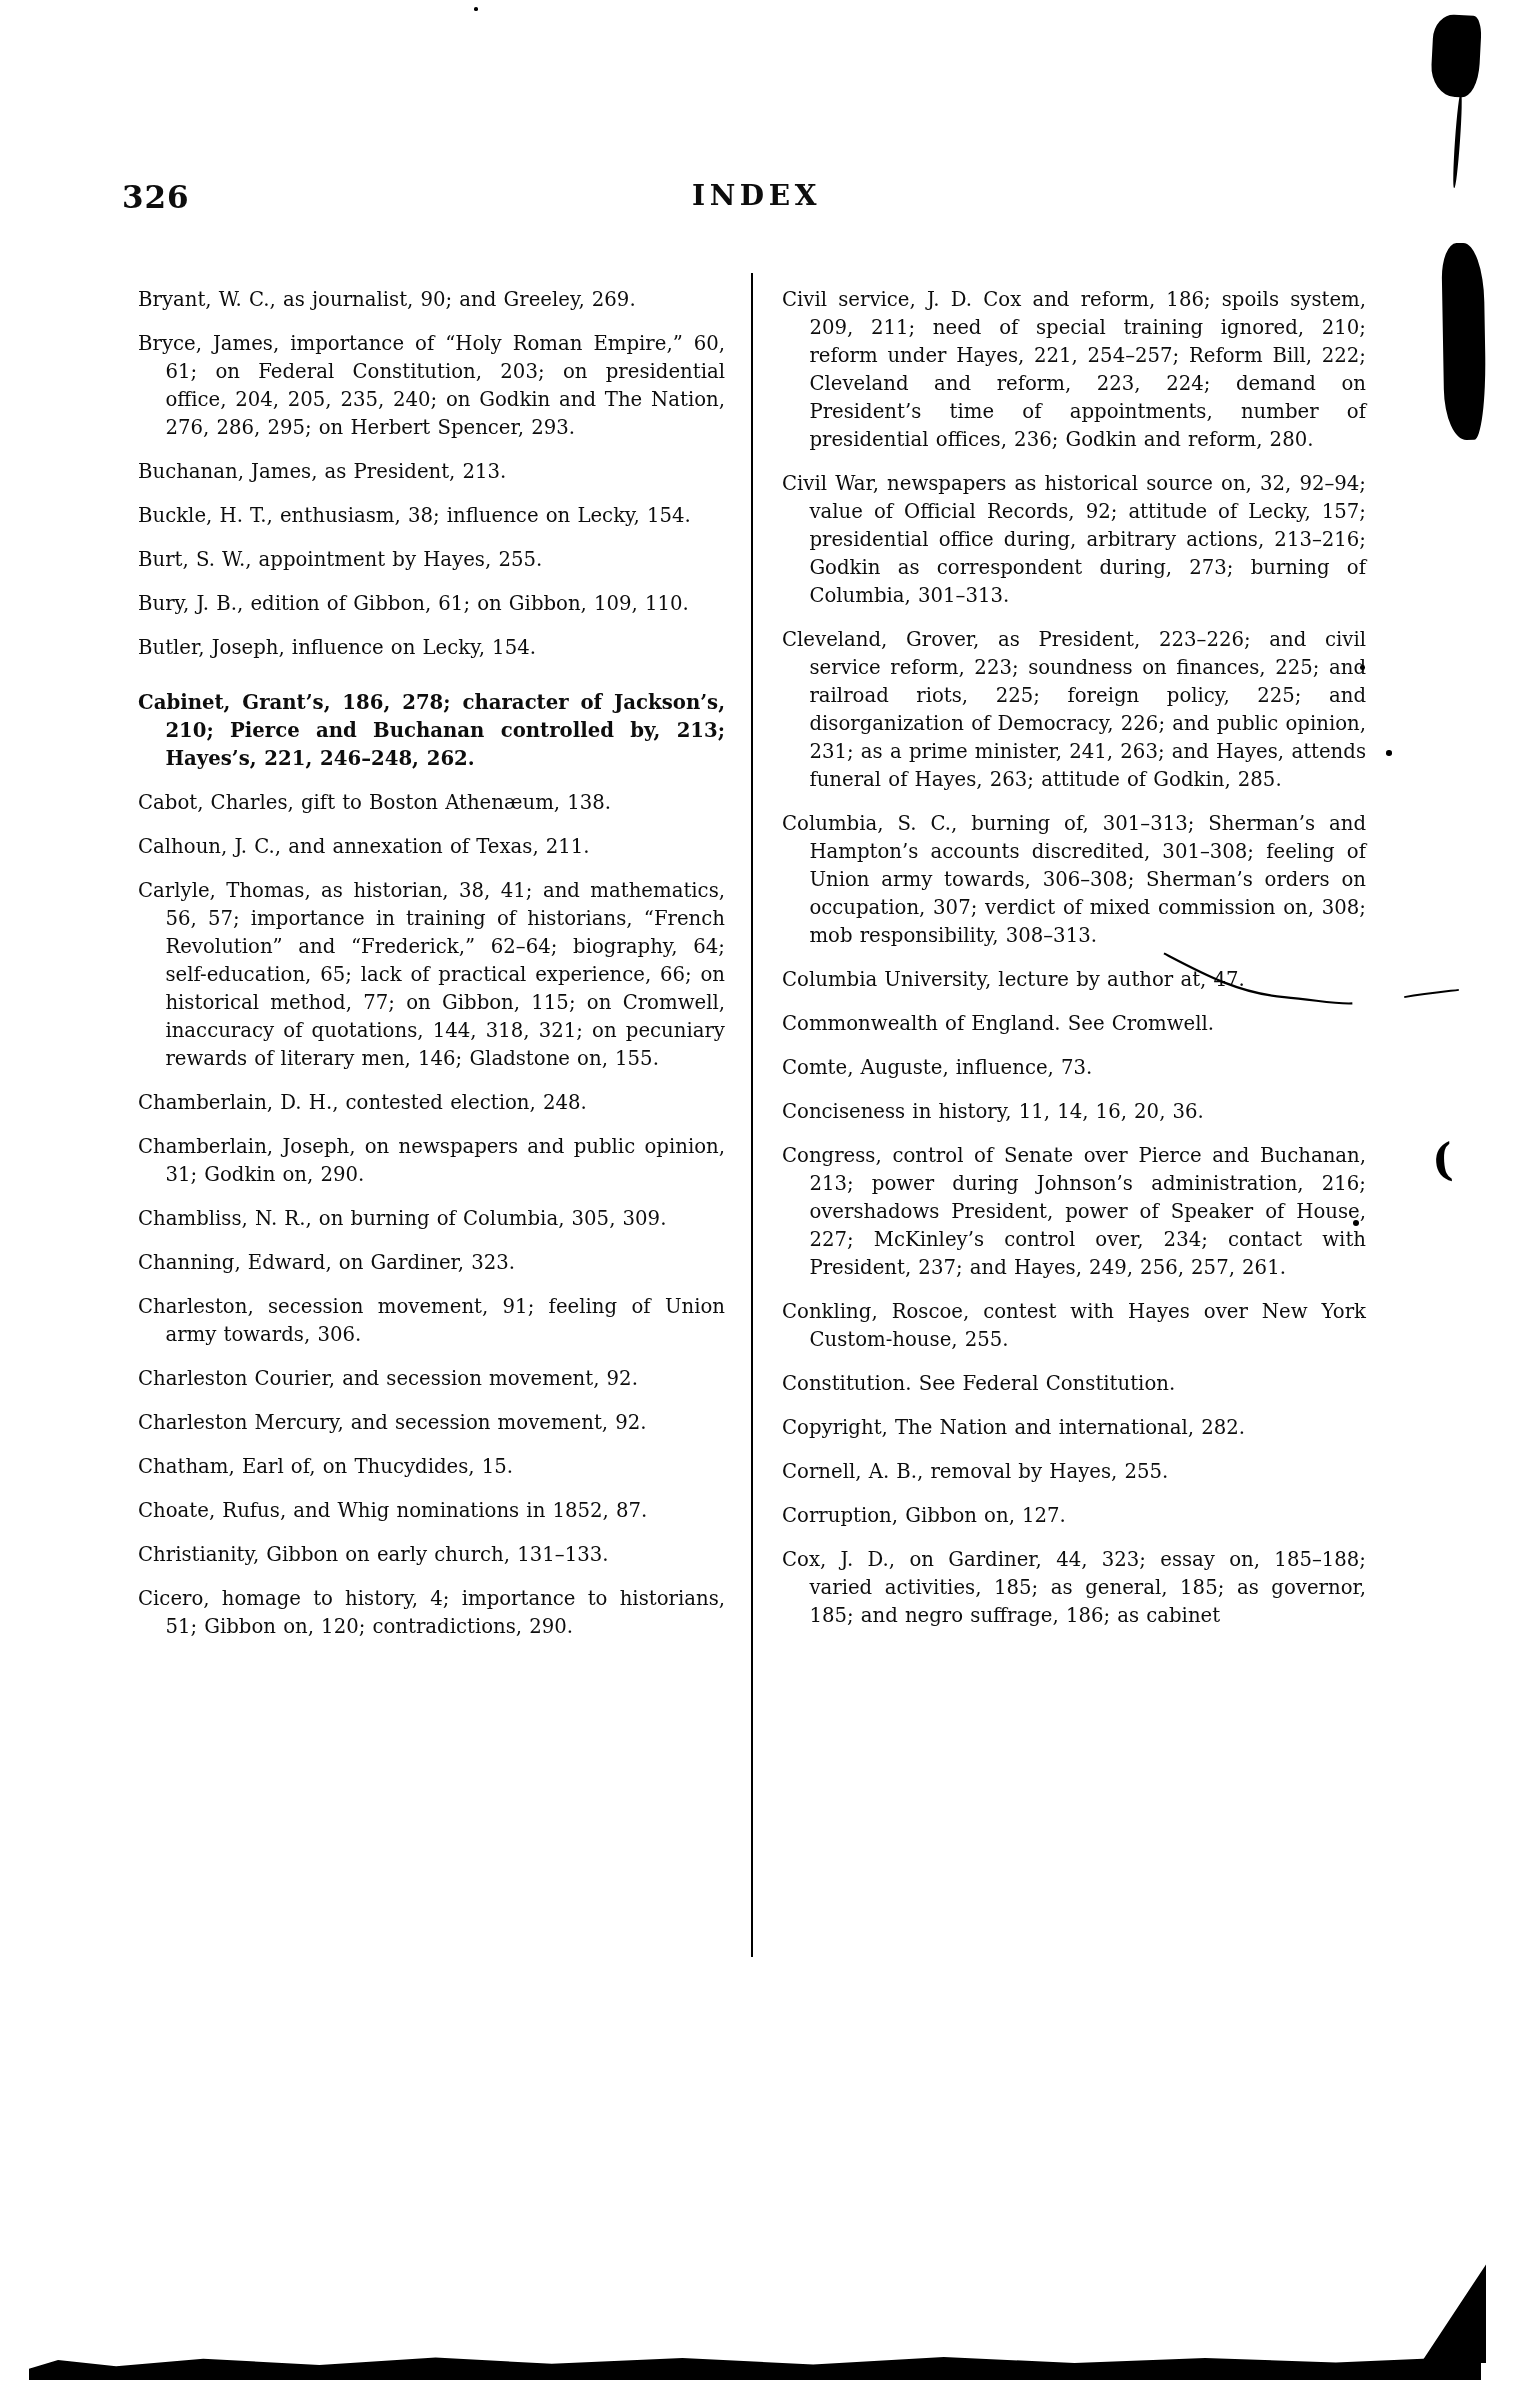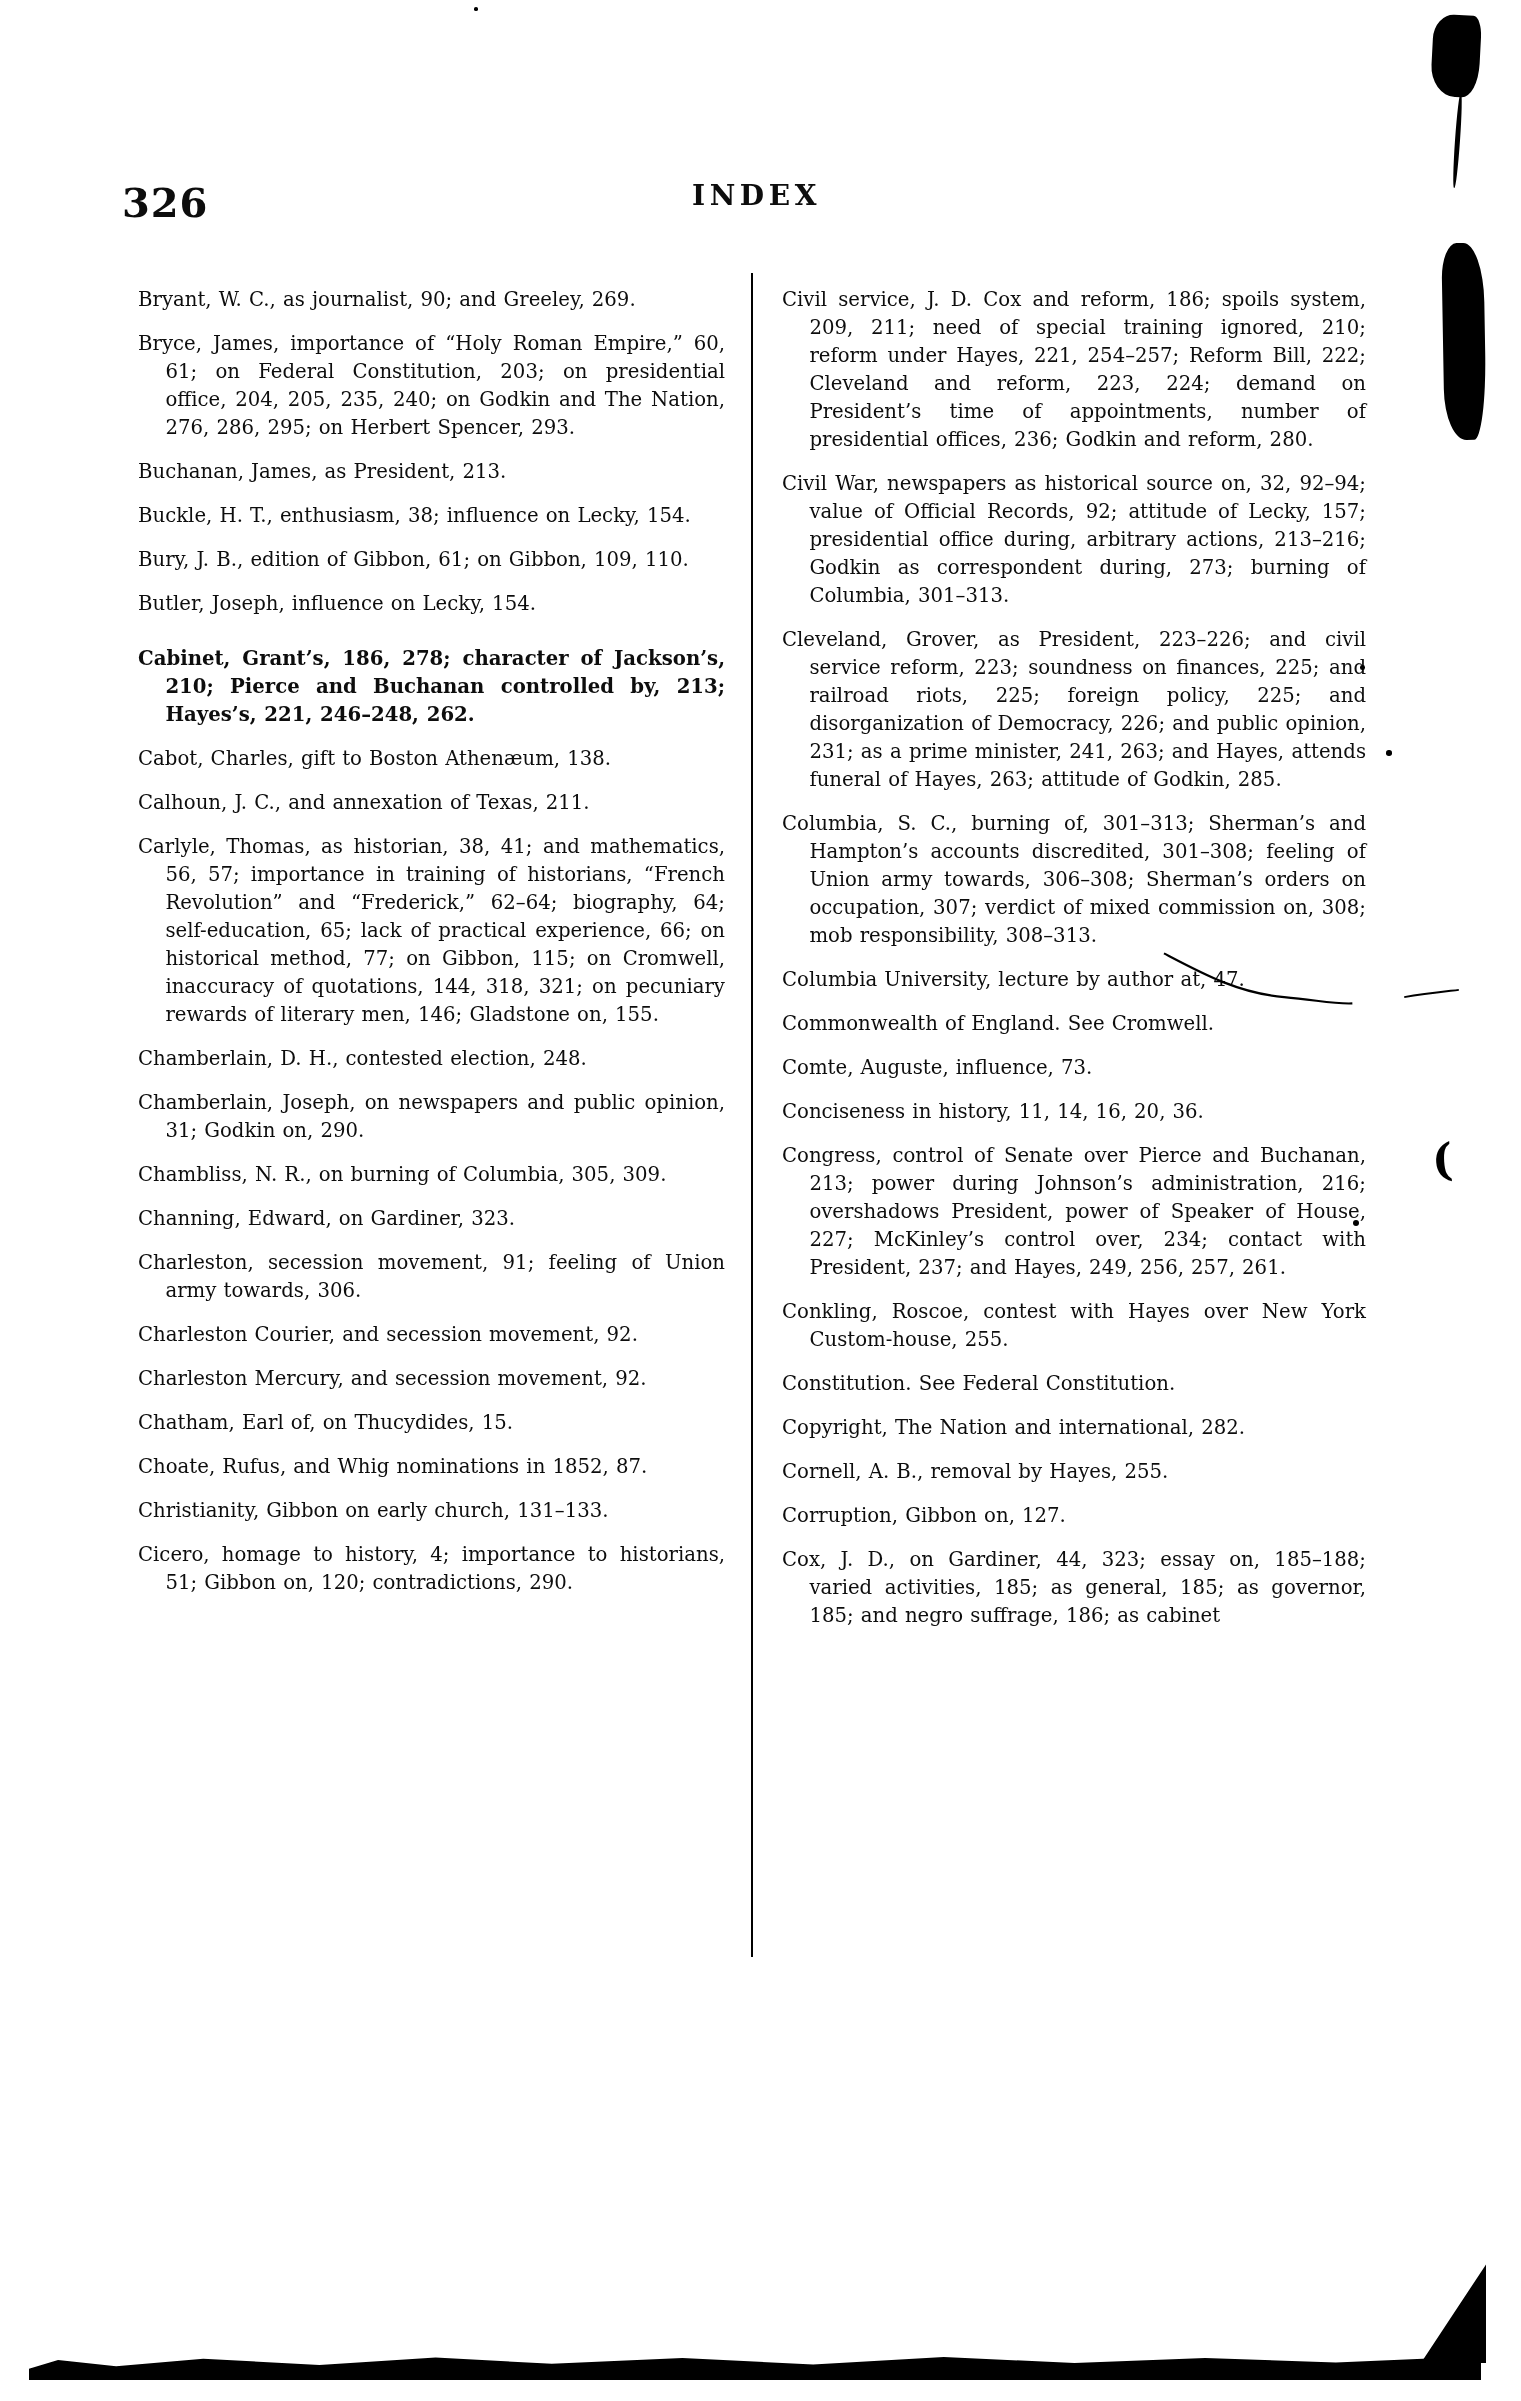--- a/index.html
+++ b/index.html
@@ -8,21 +8,21 @@
     width: 1521px;
     height: 2401px;
     background: #ffffff;
     font-family: "DejaVu Serif", "Liberation Serif", serif;
     color: #0d0d0d;
     overflow: hidden;
   }
   .header-row { position: absolute; left: 122px; top: 179px; width: 1261px; height: 37px; }
   .page-number {
     position: absolute; left: 0; top: 0;
-    font-size: 40px; font-weight: 600; letter-spacing: 0.9px;
+    font-size: 31px; font-weight: 600; letter-spacing: 0.9px;
   }
   .page-title {
     position: absolute; left: 8px; right: 0; top: 0;
     text-align: center;
     font-size: 28px; font-weight: 700; letter-spacing: 4.6px;
   }
   .col { position: absolute; top: 270px; font-size: 19.7px; line-height: 28px; }
   .col-left  { left: 122px; width: 619px; }
   .col-right { left: 766px; width: 616px; }
   .entry {
@@ -87,20 +87,21 @@
     <div class="page-title">INDEX</div>
   </div>
 
   <div class="divider"></div>
 
   <div class="col col-left">
       <p class="entry"><span>Bryant, W. C., as journalist, 90; and Greeley, 269.</span></p>
       <p class="entry"><span>Bryce, James, importance of “Holy Roman Empire,” 60, 61; on Federal Constitution, 203; on presidential office, 204, 205, 235, 240; on Godkin and </span><span class="it">The Nation</span><span>, 276, 286, 295; on Herbert Spencer, 293.</span></p>
       <p class="entry"><span>Buchanan, James, as President, 213.</span></p>
       <p class="entry"><span>Buckle, H. T., enthusiasm, 38; influence on Lecky, 154.</span></p>
+      <p class="entry"><span>Burt, S. W., appointment by Hayes, 255.</span></p>
       <p class="entry"><span>Bury, J. B., edition of Gibbon, 61; on Gibbon, 109, 110.</span></p>
       <p class="entry"><span>Butler, Joseph, influence on Lecky, 154.</span></p>
       <p class="entry gap"><span>Cabinet, Grant’s, 186, 278; character of Jackson’s, 210; Pierce and Buchanan controlled by, 213; Hayes’s, 221, 246–248, 262.</span></p>
       <p class="entry"><span>Cabot, Charles, gift to Boston Athenæum, 138.</span></p>
       <p class="entry"><span>Calhoun, J. C., and annexation of Texas, 211.</span></p>
       <p class="entry"><span>Carlyle, Thomas, as historian, 38, 41; and mathematics, 56, 57; importance in training of historians, “French Revolution” and “Frederick,” 62–64; biography, 64; self-education, 65; lack of practical experience, 66; on historical method, 77; on Gibbon, 115; on Cromwell, inaccuracy of quotations, 144, 318, 321; on pecuniary rewards of literary men, 146; Gladstone on, 155.</span></p>
       <p class="entry"><span>Chamberlain, D. H., contested election, 248.</span></p>
       <p class="entry"><span>Chamberlain, Joseph, on newspapers and public opinion, 31; Godkin on, 290.</span></p>
       <p class="entry"><span>Chambliss, N. R., on burning of Columbia, 305, 309.</span></p>
       <p class="entry"><span>Channing, Edward, on Gardiner, 323.</span></p>

